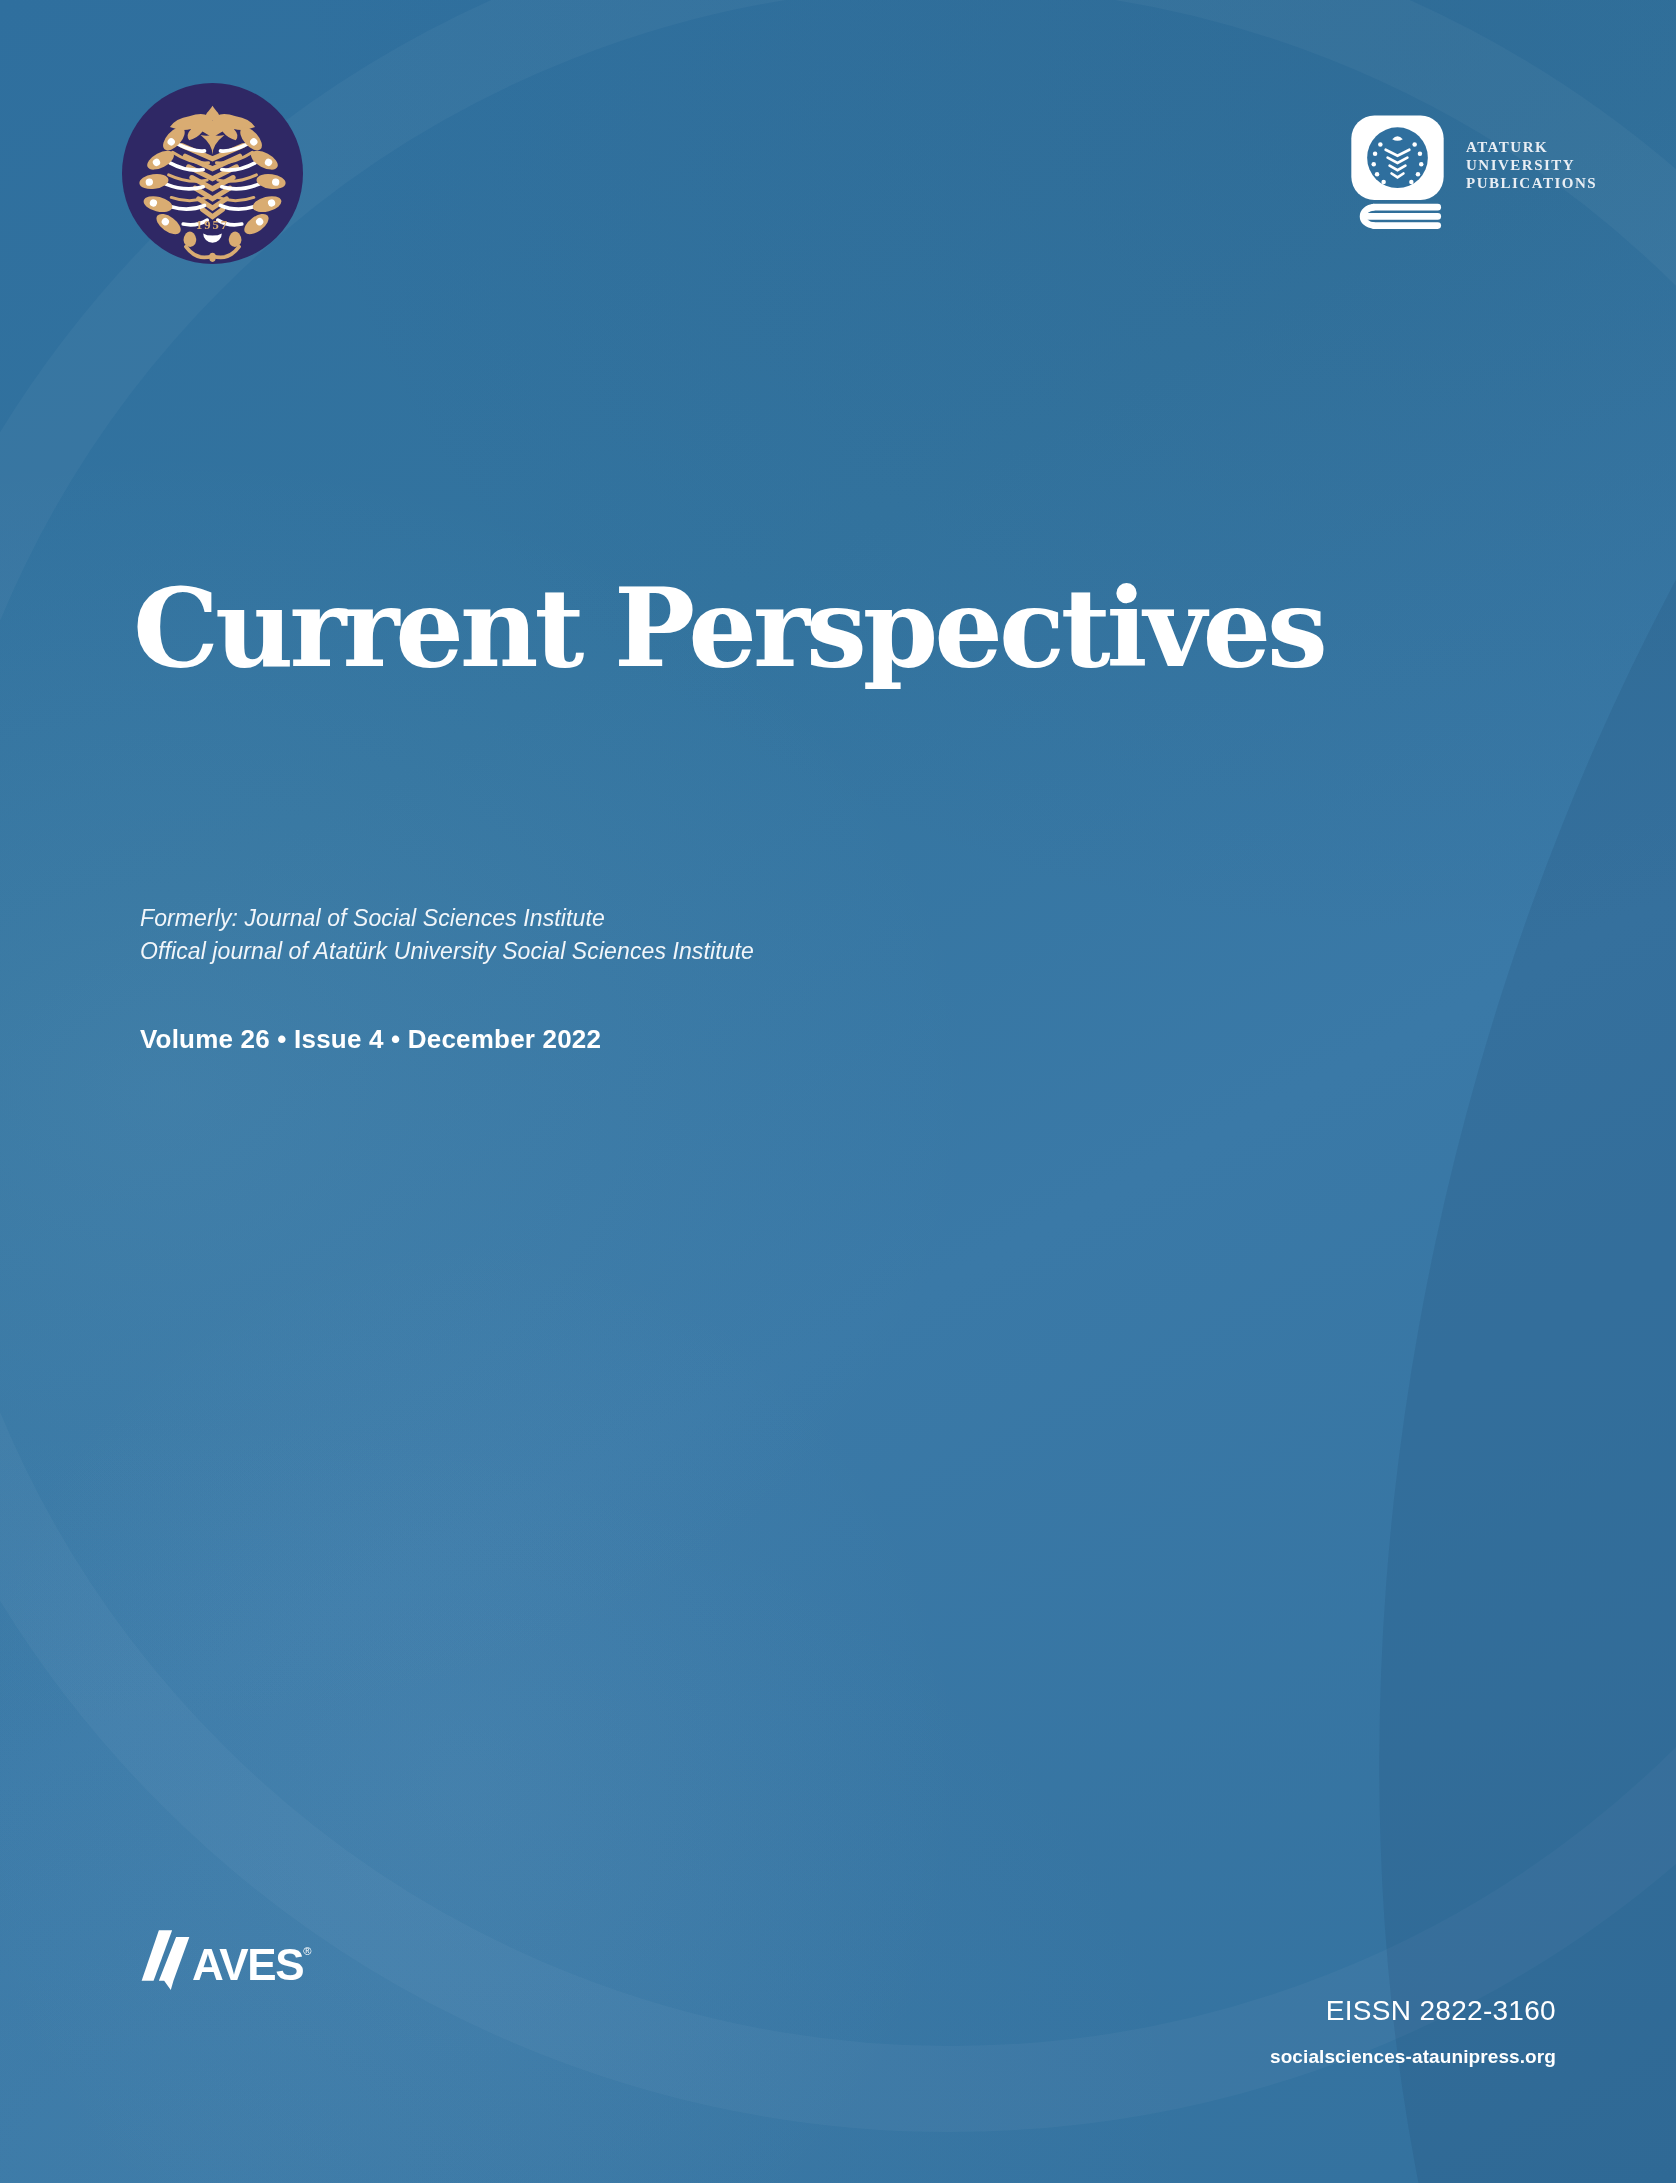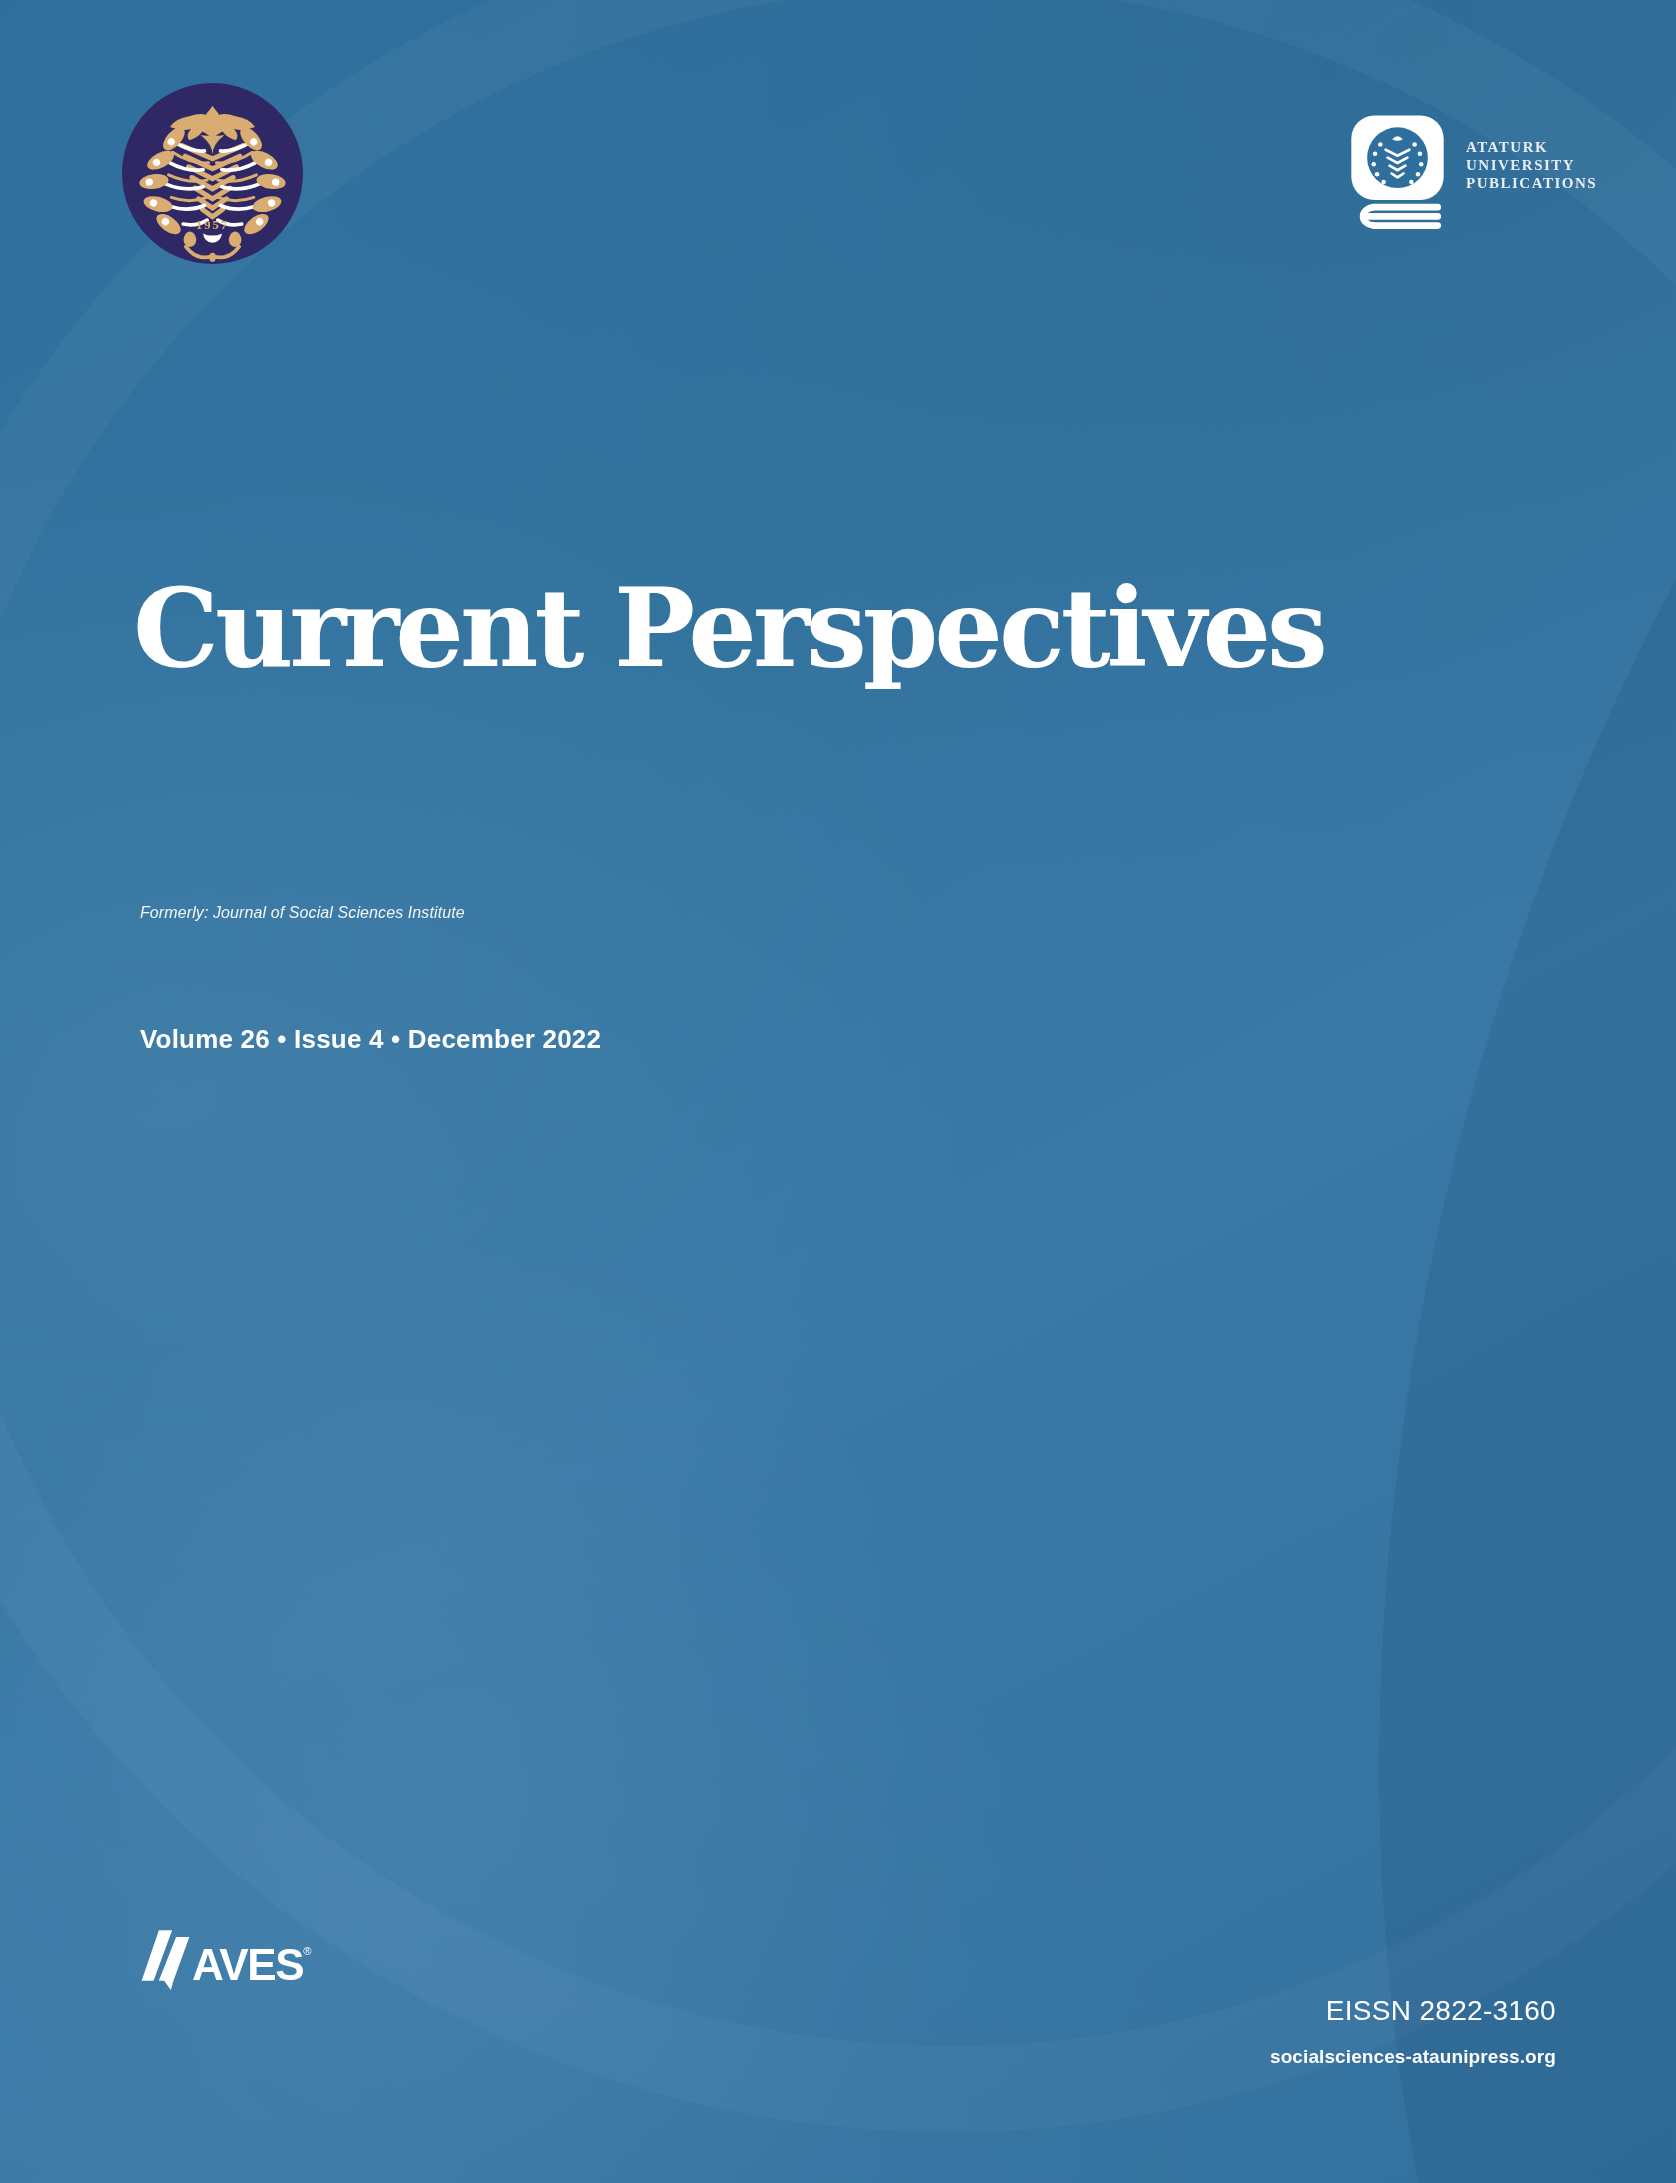--- a/index.html
+++ b/index.html
@@ -105,21 +105,21 @@
   }
   .title span { display: block; }
 
   .subtitle {
     position: absolute;
     left: 140px;
     top: 902px;
     margin: 0;
     font-style: italic;
     font-weight: 400;
-    font-size: 16px;
+    font-size: 23px;
     line-height: 1.42;
     letter-spacing: 0.1px;
     color: #f2f6fa;
     white-space: nowrap;
   }
   .subtitle span { display: block; }
 
   .issue-line {
     position: absolute;
     left: 140px;
@@ -324,20 +324,21 @@
       <span>PUBLICATIONS</span>
     </div>
   </div>
 
   <h1 class="title">
     <span>Current Perspectives</span>
   </h1>
 
   <p class="subtitle">
     <span>Formerly: Journal of Social Sciences Institute</span>
+    <span>Offical journal of Atatürk University Social Sciences Institute</span>
   </p>
 
   <p class="issue-line">Volume 26 • Issue 4 • December 2022</p>
 
   <div class="aves">
     <svg class="aves-slashes" width="57" height="61" viewBox="0 0 86 92" aria-hidden="true">
       <path d="M36 2 L56 2 L28 78 L10 78 Z" fill="#ffffff"></path>
       <path d="M62 12 L82 12 L58 78 L54 92 L44 78 L36 78 Z" fill="#ffffff"></path>
     </svg>
     <div class="aves-word"><span>AVES</span><span class="aves-reg">®</span></div>

